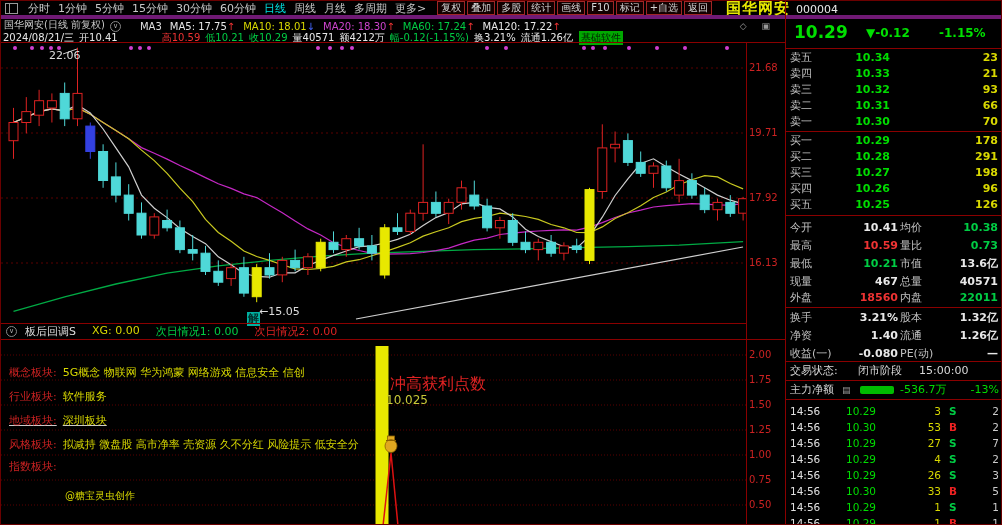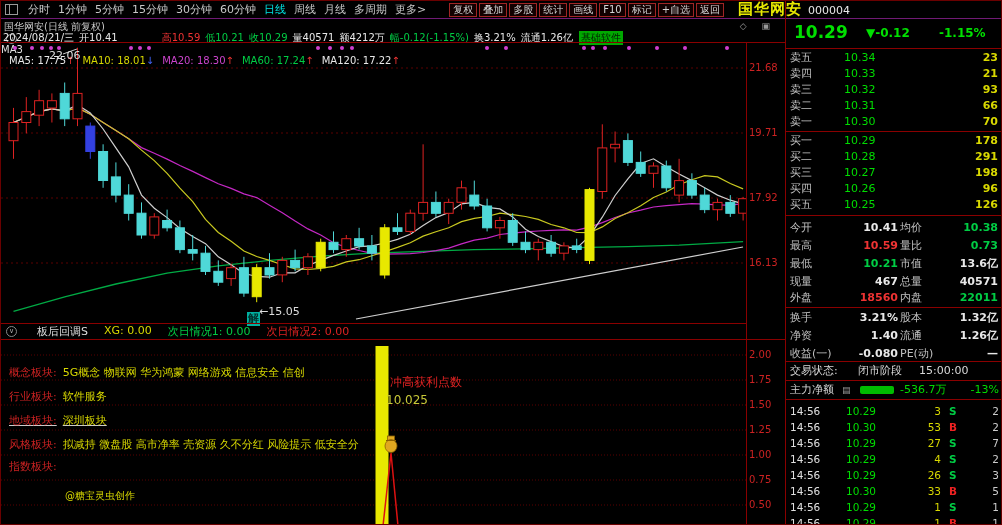--- a/index.html
+++ b/index.html
@@ -2,68 +2,68 @@
 <html><head>
 <meta charset="utf-8">
 <style>
   html,body{margin:0;padding:0;background:#1a1a1a;}
   .screen{position:relative;width:1002px;height:525px;background:#000;overflow:hidden;
           font-family:"DejaVu Sans","Liberation Sans",sans-serif;color:#ccc;
           border:1px solid #6a0000;box-sizing:border-box;}
   .hline,.vline{position:absolute;background:#8a0000;}
   
   .toolbar{position:absolute;left:0;top:0;width:1002px;height:18px;background:#000;
-           border-bottom:1px solid #701a75;display:flex;align-items:center;box-sizing:border-box;}
+           border-bottom:4px solid #701a75;display:flex;align-items:center;box-sizing:border-box;}
   .win-icon{width:11px;height:9px;border:1px solid #999;margin:0 6px 0 4px;position:relative;flex:none;}
   .win-icon:after{content:"";position:absolute;left:3px;top:0;bottom:0;width:1px;background:#999;}
   .period{font-size:11px;color:#c8c8c8;margin:0 4px;white-space:nowrap;}
   .period.active{color:#00e0e0;}
   .tool-btn{font-size:10px;color:#d5d5d5;border:1px solid #a02525;background:#120000;
             padding:0 3px;margin:0 1px;height:14px;line-height:12px;box-sizing:border-box;white-space:nowrap;}
   .stock-title{margin-left:13px;display:flex;align-items:baseline;white-space:nowrap;}
   .stock-name{color:#e8e800;font-size:15px;font-weight:bold;letter-spacing:1px;}
   .stock-code{color:#e8e8e8;font-size:11px;margin-left:6px;}
   
-  .ma-bar{position:absolute;left:0;top:19px;width:783px;height:12px;display:flex;align-items:flex-start;
-          font-size:10px;white-space:nowrap;flex-direction:column;}
+  .ma-bar{position:absolute;left:0;top:19px;width:783px;height:12px;display:flex;align-items:flex-end;
+          font-size:10px;white-space:nowrap;}
   .ma-title{color:#c8c8c8;margin-left:3px;}
   .collapse-icon{display:inline-block;width:9px;height:9px;border:1px solid #888;border-radius:50%;
                  color:#aaa;font-size:7px;line-height:8px;text-align:center;margin:0 5px;}
-  .ma-prefix{color:#e0e0e0;margin-left:0;}
+  .ma-prefix{color:#e0e0e0;margin-left:14px;}
   .ma-item{margin-left:8px;}
   .ma-right{position:absolute;right:8px;top:1px;color:#999;font-size:9px;letter-spacing:6px;}
   .info-bar{position:absolute;left:0;top:31px;width:783px;height:12px;display:flex;align-items:center;
             font-size:10px;white-space:nowrap;}
   .info-date{color:#e8e8e8;margin-left:2px;}
   .info-item{margin-left:5px;}
   .sector-tag{margin-left:6px;background:#00a800;color:#002200;padding:0 2px;font-weight:normal;}
   
   .chart-wrap{position:absolute;left:0;top:42px;width:745px;height:280px;}
   .ind-header{position:absolute;left:0;top:323px;width:745px;height:15px;display:flex;
               align-items:center;font-size:11px;white-space:nowrap;}
-  .ind-name{color:#dddddd;margin-left:15px;}
+  .ind-name{color:#dddddd;margin-left:3px;}
   .ind-field{margin-left:16px;}
   .resolve-badge{position:absolute;left:246px;top:311px;width:13px;height:14px;background:#00b0a0;
                  color:#00312d;font-size:11px;line-height:14px;text-align:center;font-weight:bold;}
   .p2-wrap{position:absolute;left:0;top:338px;width:745px;height:187px;}
   .sector-row{position:absolute;left:8px;white-space:nowrap;font-size:11px;}
   .sector-label{color:#cc2222;}
   .sector-vals{color:#d8d800;margin-left:6px;}
   .credit{position:absolute;left:64px;top:150px;color:#d8d800;font-size:10px;}
-  .sig-label{position:absolute;left:389px;top:35px;color:#dd2222;font-size:12px;}
+  .sig-label{position:absolute;left:389px;top:35px;color:#dd2222;font-size:16px;}
   .sig-value{position:absolute;left:385px;top:54px;color:#c8c838;font-size:12px;}
   .ylab{position:absolute;left:748px;width:34px;color:#cc2222;font-size:10px;white-space:nowrap;}
   
   .qpanel{position:absolute;left:785px;top:18px;width:217px;height:507px;background:#000;}
   .q-price{position:absolute;left:8px;top:3px;font-size:17px;font-weight:bold;color:#00e000;}
   .q-change{position:absolute;left:80px;top:7px;font-size:12px;font-weight:bold;color:#00e000;}
   .q-pct{position:absolute;left:153px;top:7px;font-size:12px;font-weight:bold;color:#00e000;}
   .ob-row{position:absolute;left:0;width:217px;height:16px;font-size:11px;line-height:16px;}
   .ob-l{position:absolute;left:4px;color:#c0c0c0;}
-  .ob-p{position:absolute;left:58px;width:60px;text-align:left;color:#00dd00;font-weight:normal;}
+  .ob-p{position:absolute;left:44px;width:60px;text-align:right;color:#00dd00;font-weight:bold;}
   .ob-v{position:absolute;right:5px;color:#d8d800;font-weight:bold;}
   .st-row{position:absolute;left:0;width:217px;height:17px;font-size:11px;line-height:17px;}
   .st-l1{position:absolute;left:4px;color:#c0c0c0;}
   .st-v1{position:absolute;right:105px;font-weight:bold;}
   .st-l2{position:absolute;left:114px;color:#c0c0c0;}
   .st-v2{position:absolute;right:5px;font-weight:bold;}
   .qline{position:absolute;left:0;width:217px;height:0;border-top:1px solid #8a0000;}
   .status-row{position:absolute;left:0;top:344px;width:217px;height:16px;font-size:11px;line-height:16px;}
   .flow-row{position:absolute;left:0;top:363px;width:217px;height:16px;font-size:11px;line-height:16px;}
   .flow-bar{position:absolute;left:74px;top:4px;width:34px;height:8px;background:#00bb00;border-radius:2px;}
@@ -87,21 +87,21 @@
         <span class="period">5分钟</span>
         <span class="period">15分钟</span>
         <span class="period">30分钟</span>
         <span class="period">60分钟</span>
         <span class="period active">日线</span>
         <span class="period">周线</span>
         <span class="period">月线</span>
         <span class="period">多周期</span>
         <span class="period">更多&gt;</span>
       </div>
-    <div id="tools" style="display:flex;align-items:center;margin-left:18px;">
+    <div id="tools" style="display:flex;align-items:center;margin-left:6px;">
         <span class="tool-btn">复权</span>
         <span class="tool-btn">叠加</span>
         <span class="tool-btn">多股</span>
         <span class="tool-btn">统计</span>
         <span class="tool-btn">画线</span>
         <span class="tool-btn">F10</span>
         <span class="tool-btn">标记</span>
         <span class="tool-btn">+自选</span>
         <span class="tool-btn">返回</span>
       </div>

